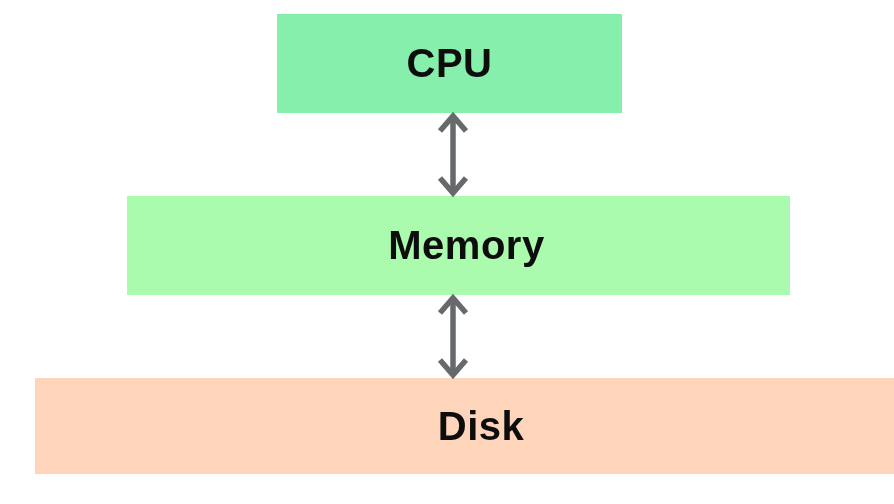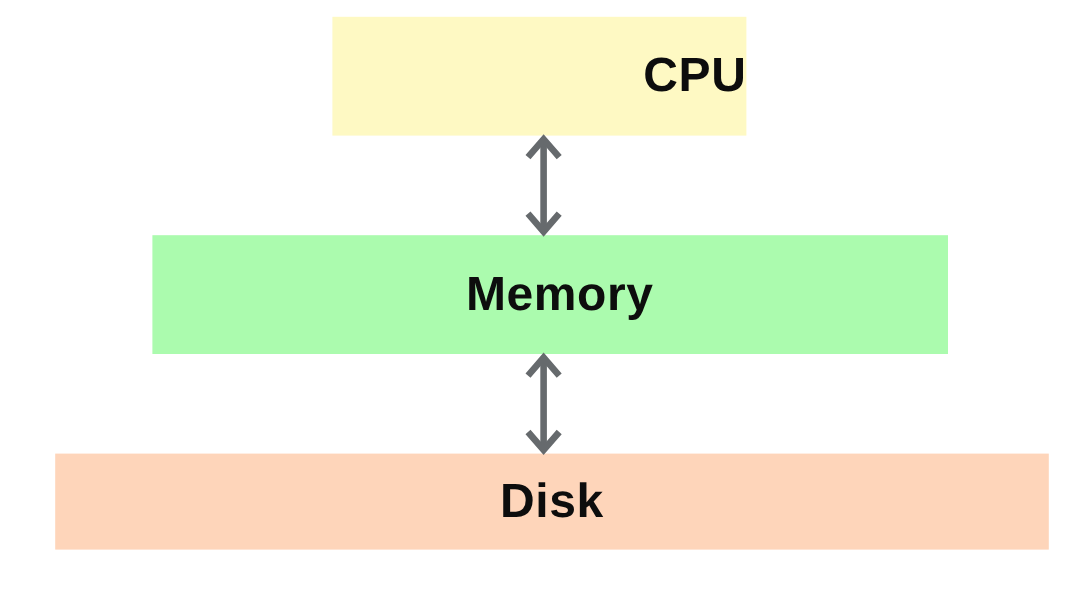--- a/index.html
+++ b/index.html
@@ -22,36 +22,36 @@
     justify-content: center;
   }
   .node-label {
     font-size: 40px;
     font-weight: 700;
     color: #0d0d0d;
     letter-spacing: 0.5px;
   }
   .node-cpu    { left: 277px; top: 14px;  width: 345px; height: 99px; }
   .node-memory { left: 127px; top: 196px; width: 647px; height: 99px; }
-  .node-disk   { left: 46px;  top: 378px; width: 828px; height: 80px; }
+  .node-disk   { left: 35px;  top: 378px; width: 828px; height: 96px; padding-left: 32px; }
   .arrow-layer {
     position: absolute;
     left: 0;
     top: 0;
     width: 894px;
     height: 504px;
     pointer-events: none;
   }
 </style>
 </head>
 <body>
 
 <div class="canvas">
 
-  <div class="node node-cpu" style="background-color: #fef9c3; justify-content: flex-end;">
+  <div class="node node-cpu" style="background-color: #86efac;">
     <span class="node-label">CPU</span>
   </div>
 
   <div class="node node-memory" style="background-color: rgb(171, 251, 174); padding-left: 16px;">
     <span class="node-label">Memory</span>
   </div>
 
   <div class="node node-disk" style="background-color: rgb(254, 213, 186);">
     <span class="node-label">Disk</span>
   </div>

